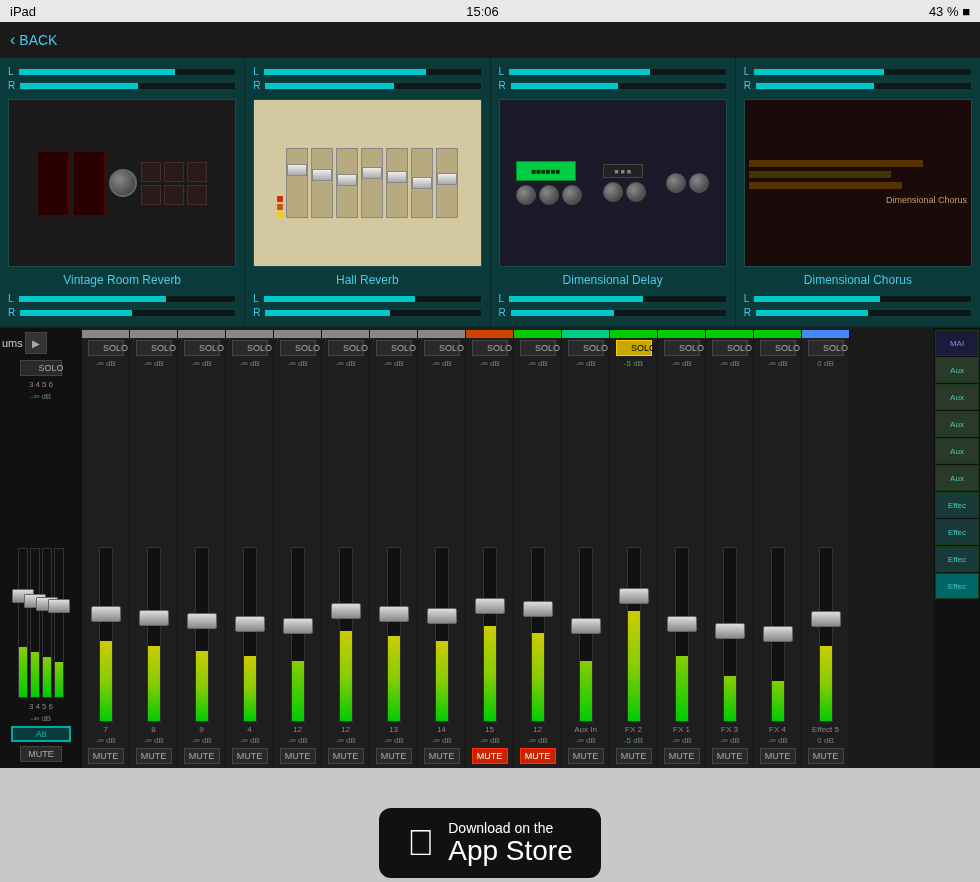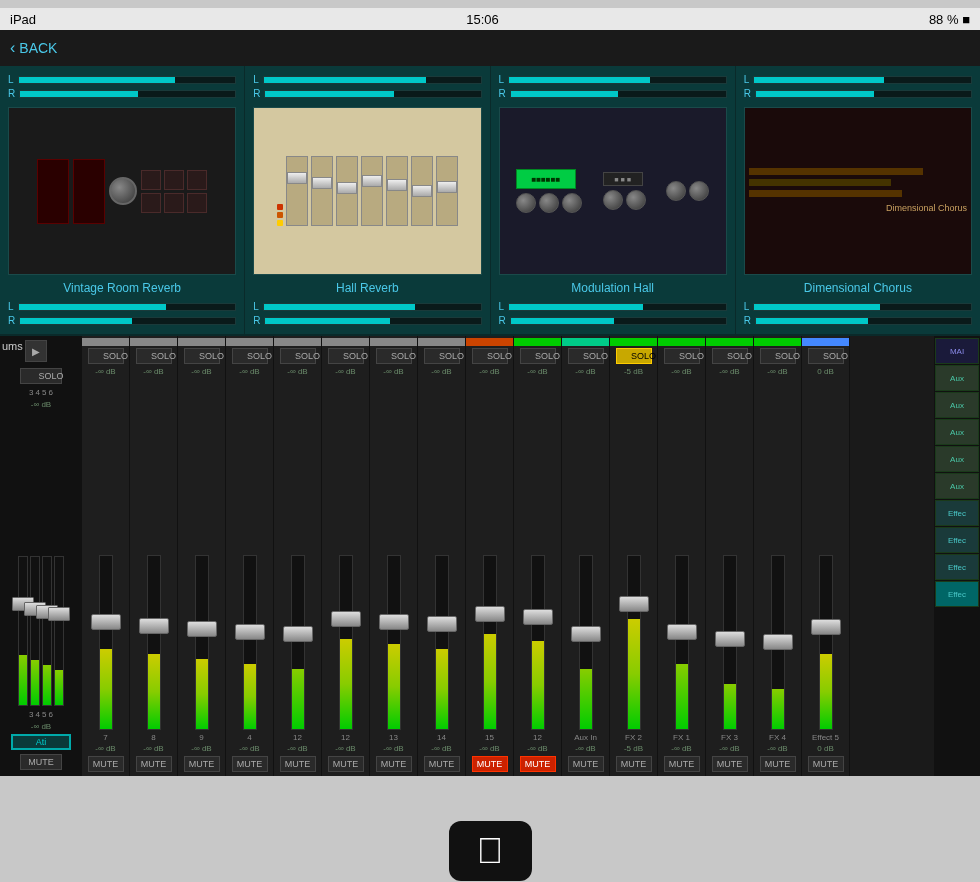--- a/index.html
+++ b/index.html
@@ -9,21 +9,20 @@
     .status-bar {
       background: #e8e8e8;
       height: 22px;
       display: flex;
       align-items: center;
       justify-content: space-between;
       padding: 0 10px;
       font-size: 13px;
       font-weight: 500;
       color: #000;
-      margin-top: 8px;
     }
 
     
     .nav-bar {
       background: #1a1a1a;
       height: 36px;
       display: flex;
       align-items: center;
       padding: 0 10px;
     }
@@ -395,21 +394,21 @@
       font-weight: 500;
       line-height: 1.1;
     }
   </style>
 </head>
 <body>
 
 <div class="status-bar">
   <span>iPad</span>
   <span>15:06</span>
-  <span>88 % ■</span>
+  <span>43 % ■</span>
 </div>
 
 <div class="nav-bar">
   <div class="back-btn">
     <span class="back-arrow">‹</span>
     <span>BACK</span>
   </div>
 </div>
 
 <div class="fx-panel">
@@ -559,21 +558,21 @@
             <div class="md-knob"></div>
             <div class="md-knob"></div>
           </div>
         </div>
         <div style="display:flex;gap:3px;">
           <div class="md-knob"></div>
           <div class="md-knob"></div>
         </div>
       </div>
     </div>
-    <div class="fx-label">Modulation Hall</div>
+    <div class="fx-label">Dimensional Delay</div>
     <div class="level-meters-bottom">
       <div class="meter-row">
         <span style="color:#4ac8e8;font-size:10px">L</span>
         <div class="meter-bar-container">
           <div class="meter-bar" style="width:62%"></div>
         </div>
       </div>
       <div class="meter-row">
         <span style="color:#4ac8e8;font-size:10px">R</span>
         <div class="meter-bar-container">
@@ -623,21 +622,21 @@
         </div>
       </div>
     </div>
   </div>
 
 </div>
 
 <div class="mixer-section">
 
   <div class="mixer-left-label">
-    <div style="display:flex;align-items:flex-start;gap:2px;margin-bottom:4px;">
+    <div style="display:flex;align-items:center;gap:2px;margin-bottom:4px;">
       <span style="color:#ccc;font-size:11px">ums</span>
       <div class="play-btn">▶</div>
     </div>
 
     <div style="display:flex;flex-direction:column;align-items:center;flex:1;">
       <div class="solo-btn" style="width:42px;font-size:9px;">SOLO</div>
       <div style="display:flex;gap:2px;margin:2px 0;">
         <span style="color:#888;font-size:8px">3</span>
         <span style="color:#888;font-size:8px">4</span>
         <span style="color:#888;font-size:8px">5</span>
@@ -934,14 +933,18 @@
     <div class="right-btn effect">Effec</div>
     <div class="right-btn effect">Effec</div>
     <div class="right-btn effect active">Effec</div>
   </div>
 
 </div>
 
 <div class="appstore-section">
   <div class="appstore-badge">
     <div class="apple-logo"></div>
+    <div class="appstore-text">
+      <span class="appstore-top">Download on the</span>
+      <span class="appstore-bottom">App Store</span>
+    </div>
   </div>
 </div>
 
 </body></html>

